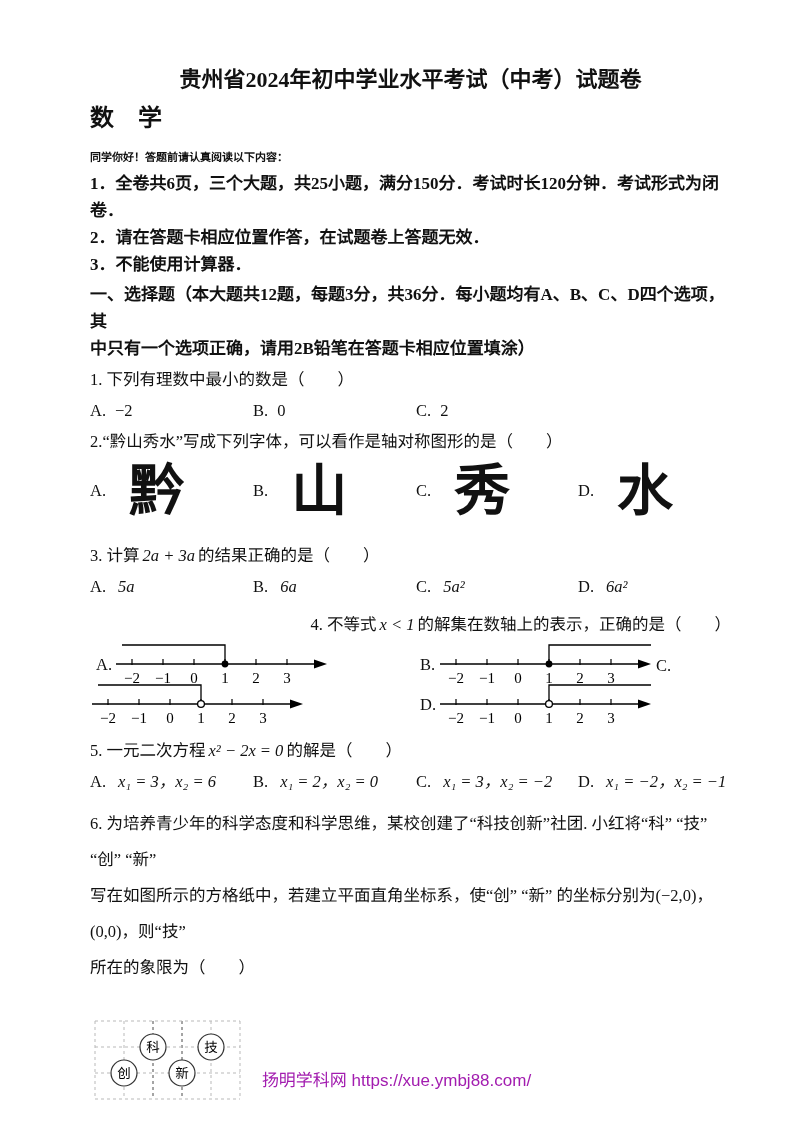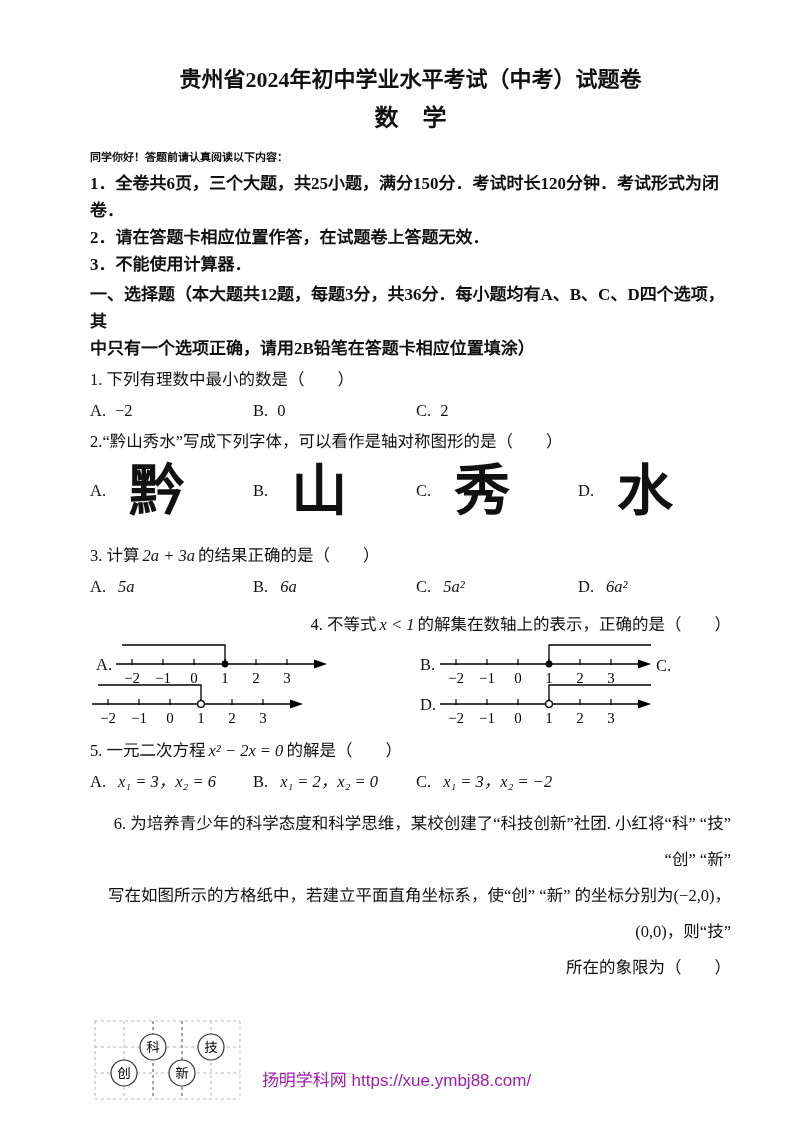--- a/index.html
+++ b/index.html
@@ -1,38 +1,38 @@
 <!DOCTYPE html>
 <html lang="zh-CN"><head>
 <meta charset="utf-8">
 <style>
   html,body { margin:0; padding:0; background:#fff; }
   .page { width:793px; height:1122px; background:#fff; position:relative;
           font-family:"Liberation Serif","DejaVu Serif",serif; color:#111; overflow:hidden; }
   .content { padding:58px 62px 0 66px;margin-left:24px; }
   .title   { text-align:center; font-weight:bold; font-size:22px; line-height:28px; margin-top:8px; }
-  .subject { text-align:center; font-weight:bold; font-size:24px; line-height:28px; margin-top:10px; }
+  .subject { font-weight:bold; font-size:24px; line-height:28px; margin-top:10px; }
   .greeting{ font-weight:bold; font-size:11px; line-height:26px; margin-top:12px; }
   .notice  { font-weight:bold; font-size:17px; line-height:27px; }
   .sec     { font-weight:bold; font-size:17px; line-height:27px; }
   .sec-first { margin-top:3px; }
   .qtext   { font-size:16.5px; line-height:22px; }
   .mt-q1 { margin-top:7px; }  .mt-q2 { margin-top:9px; }
   .mt-q3 { margin-top:18px; } .mt-q4 { margin-top:16px;text-align:right; }
   .mt-q5 { margin-top:8px; }  .mt-q6 { margin-top:13px; }
   .math  { font-style:italic; padding:0 3px; white-space:nowrap; }
   .opts  { display:grid; grid-template-columns:163px 163px 162px auto; margin-top:9px; font-size:16.5px; line-height:22px; }
   .opt-label { margin-right:9px; }
   .calli-row { display:grid; grid-template-columns:163px 163px 162px auto; align-items:center; height:72px; margin-top:2px; font-size:16.5px; }
   .calli-item{ display:flex; align-items:center; gap:14px; }
   .calli-char{ font-size:56px; font-weight:bold; line-height:1; }
   .nl-area  { position:relative; height:94px; margin-top:2px; font-size:16.5px; }
   .nl-label { position:absolute; }
   .nl       { position:absolute; display:block; }
-  .q6line   { font-size:16.5px; line-height:36px;text-align:right; }
+  .q6line   { font-size:16.5px; line-height:36px; }
   .grid-fig { margin-top:32px; margin-left:2px; }
   .q6opts   { margin-top:16px; }
   .footer   { position:absolute; left:0; right:0; top:1066px; text-align:center; color:#a21caf;
               font-family:"Liberation Sans","DejaVu Sans",sans-serif; font-size:17px; }
 </style>
 </head>
 <body>
 
 <div class="page">
   <div class="content">
@@ -161,20 +161,21 @@
             <polyline points="111,26 111,7 213,7" fill="none" stroke="#000" stroke-width="1.3"></polyline>
             <circle cx="111" cy="26" r="3.4" fill="#fff" stroke="#000" stroke-width="1.3"></circle>
           </svg></span>
     </div>
 
     <div class="qtext mt-q5"><span>5. 一元二次方程</span><span class="math">x² − 2x = 0</span><span>的解是（　　）</span></div>
     <div class="opts">
       <div class="opt"><span class="opt-label">A.</span><span class="math">x₁ = 3，x₂ = 6</span></div>
       <div class="opt"><span class="opt-label">B.</span><span class="math">x₁ = 2，x₂ = 0</span></div>
       <div class="opt"><span class="opt-label">C.</span><span class="math">x₁ = 3，x₂ = −2</span></div>
+      <div class="opt"><span class="opt-label">D.</span><span class="math">x₁ = −2，x₂ = −1</span></div>
     </div>
 
     <div class="q6line mt-q6">6. 为培养青少年的科学态度和科学思维，某校创建了“科技创新”社团. 小红将“科” “技” “创” “新”</div>
     <div class="q6line">写在如图所示的方格纸中，若建立平面直角坐标系，使“创” “新” 的坐标分别为(−2,0)，(0,0)，则“技”</div>
     <div class="q6line">所在的象限为（　　）</div>
 
     <div class="grid-fig"><svg width="151" height="84">
           <line x1="3" y1="3" x2="3" y2="81" stroke="#b9b9b9" stroke-width="1" stroke-dasharray="3,3"></line>
           <line x1="32" y1="3" x2="32" y2="81" stroke="#b9b9b9" stroke-width="1" stroke-dasharray="3,3"></line>
           <line x1="61" y1="3" x2="61" y2="81" stroke="#4a4a4a" stroke-width="1" stroke-dasharray="3,3"></line>

